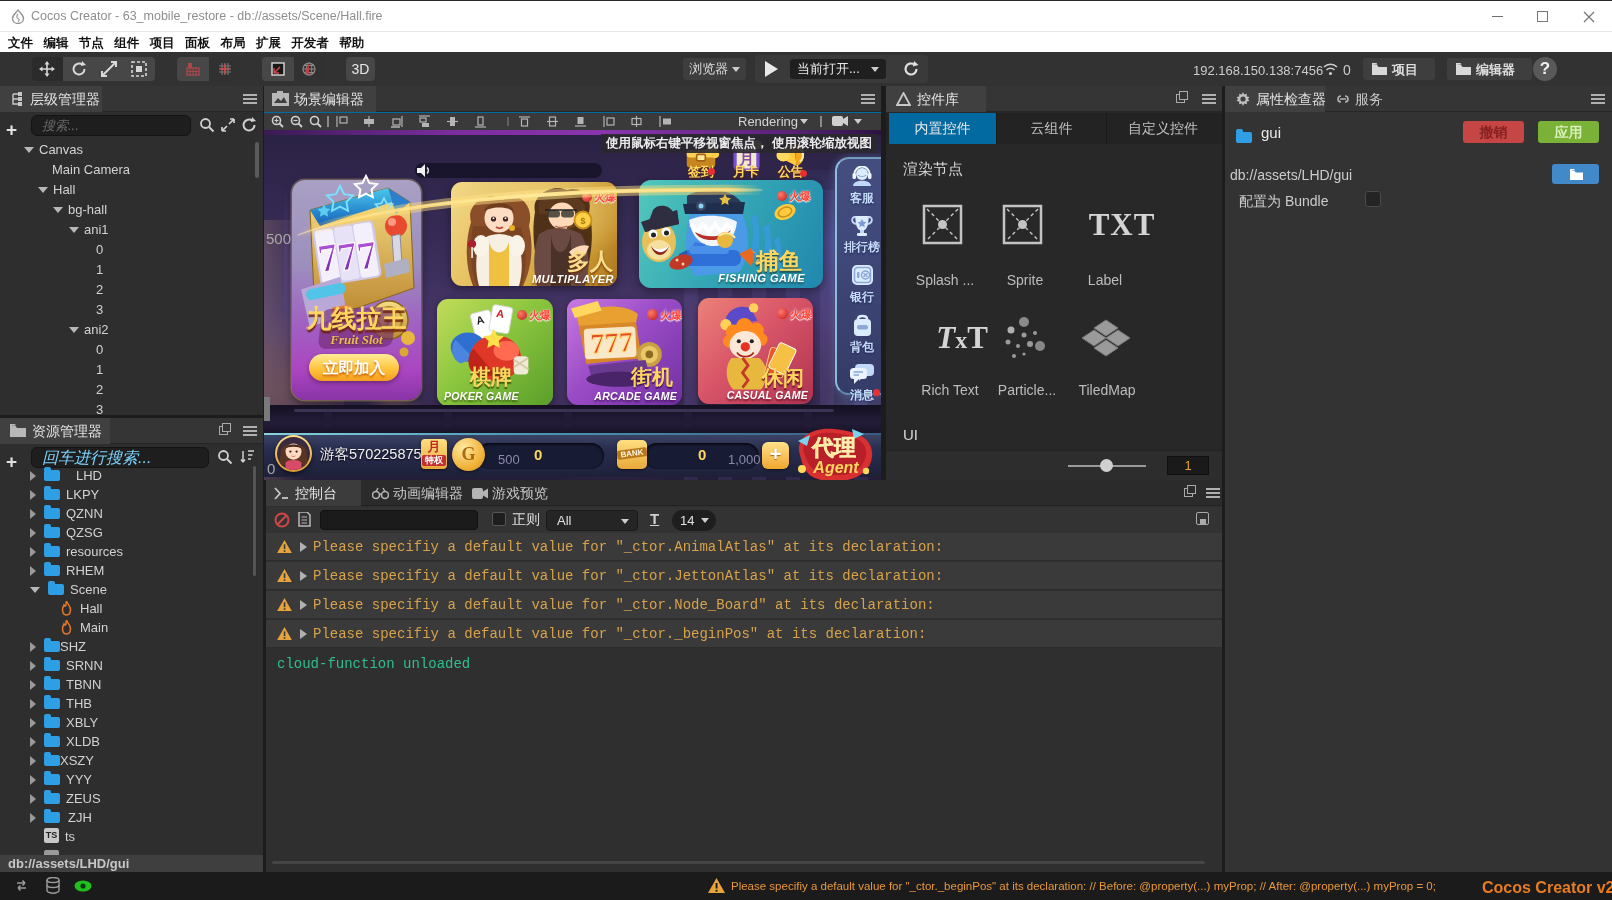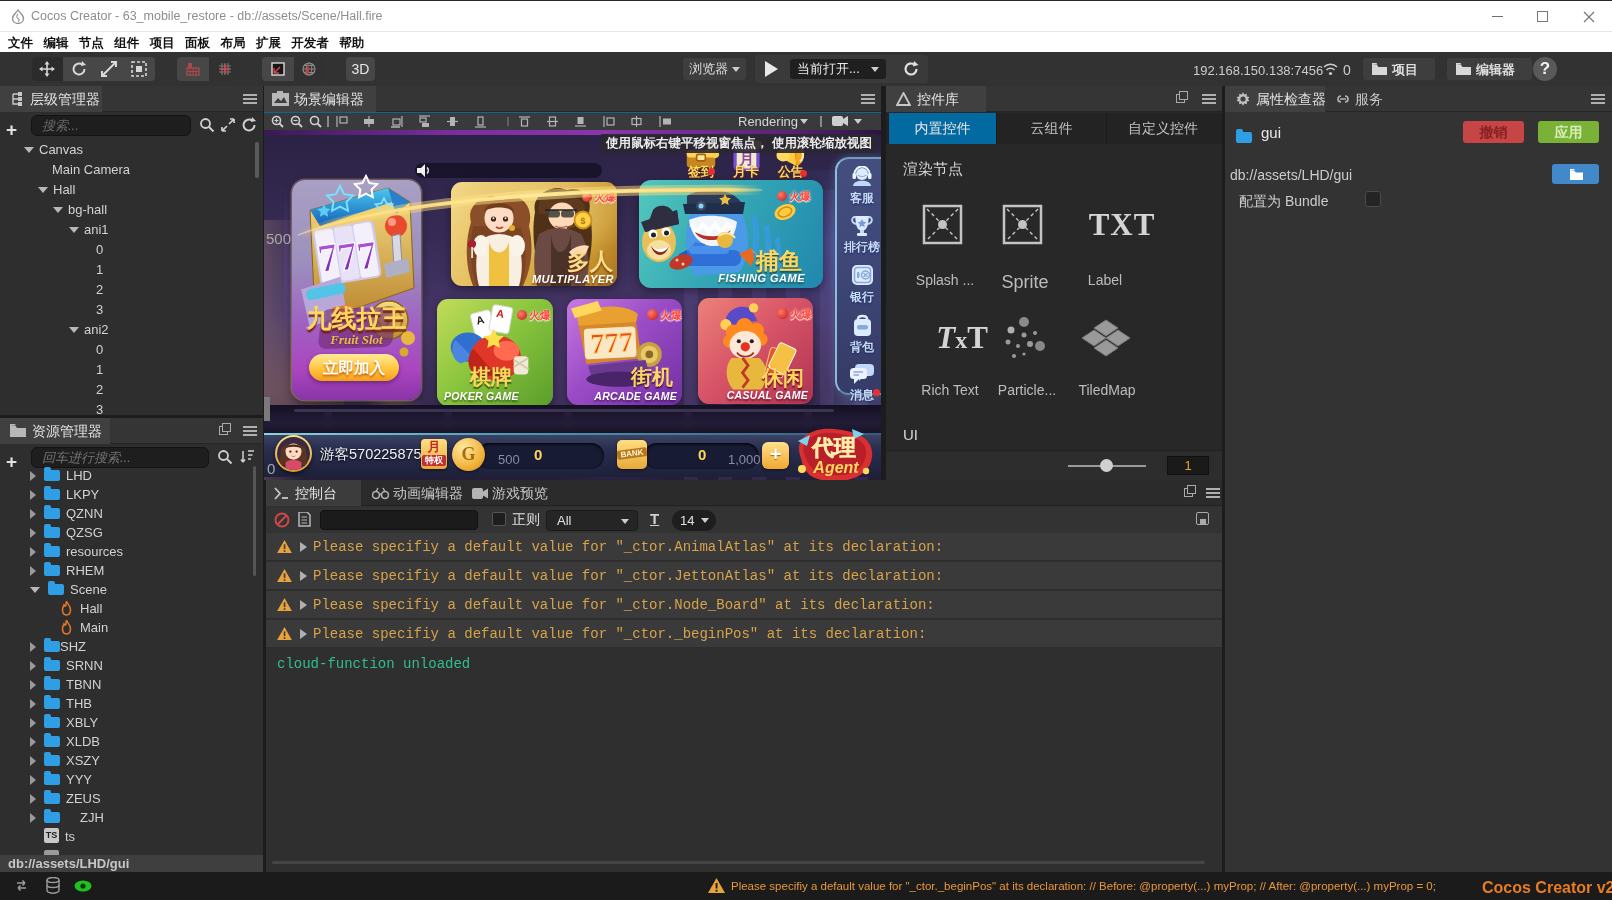--- a/index.html
+++ b/index.html
@@ -148,52 +148,52 @@
  <div class="p" style="left:0;top:0;width:263px;height:26px;background:#353535;border-bottom:1px solid #262626"></div>
  <div class="p" style="left:0;top:0;width:110px;height:26px;background:#404040"></div>
  <svg class="p" style="left:10px;top:6px" width="16" height="13" viewBox="0 0 16 13">
       <path d="M0 2 L5.5 2 L7 4 L16 4 L16 13 L0 13 Z M0 2 L0 0 L5 0 L6 1.5" fill="#b8b8b8"></path>
     </svg>
  <div class="p tx" style="left:32px;top:5px;font-size:14px;color:#e2e2e2">资源管理器</div>
  <div class="p" style="left:219px;top:8px;width:9px;height:9px;border:1.5px solid #aaa"></div>
  <div class="p" style="left:222px;top:5px;width:9px;height:9px;border:1.5px solid #aaa;background:#353535"></div>
  <div class="p ham" style="left:243px;top:8px"></div>
  <div class="p" style="left:6px;top:33px;font-size:19px;color:#e0e0e0;font-weight:bold">+</div>
- <div class="p" style="left:31px;top:29px;width:178px;height:21px;background:#1e1e1e;border:1px solid #141414;border-radius:6px;color:#737373;font-size:13px;font-style:italic;line-height:19px;padding-left:10px">回车进行搜索...</div>
+ <div class="p" style="left:31px;top:29px;width:178px;height:21px;background:#1e1e1e;border:1px solid #141414;border-radius:6px;color:#7dd3fc;font-size:16px;font-style:italic;line-height:19px;padding-left:10px">回车进行搜索...</div>
  <svg class="p" style="left:217px;top:31px" width="16" height="16" viewBox="0 0 16 16">
       <circle cx="6.5" cy="6.5" r="4.5" fill="none" stroke="#d0d0d0" stroke-width="1.8"></circle>
       <path d="M10 10 L14.5 14.5" stroke="#d0d0d0" stroke-width="2"></path>
     </svg>
  <svg class="p" style="left:240px;top:31px" width="16" height="16" viewBox="0 0 16 16">
       <path d="M3 2 L3 13 M3 13 L1 10.5 M3 13 L5 10.5 M8 2 H14 M8 6 H12.5 M8 10 H11" stroke="#d0d0d0" stroke-width="1.5" fill="none"></path>
     </svg>
  <div class="p" style="left:0;top:47px;width:263px;height:390px;overflow:hidden">
-  <div class="arow" style="top:1px"><span class="trr" style="margin:5px 0 0 30px;vertical-align:top"></span><span class="fold" style="margin-left:8px;margin-top:-2px"></span><span style="margin-left:6px">LHD</span></div>
+  <div class="arow" style="top:1px"><span class="trr" style="margin:5px 0 0 30px;vertical-align:top"></span><span class="fold" style="margin-left:8px;margin-top:-2px"></span><span style="margin-left:16px">LHD</span></div>
   <div class="arow" style="top:20px"><span class="trr" style="margin:5px 0 0 30px;vertical-align:top"></span><span class="fold" style="margin-left:8px;margin-top:-2px"></span><span style="margin-left:6px">LKPY</span></div>
   <div class="arow" style="top:39px"><span class="trr" style="margin:5px 0 0 30px;vertical-align:top"></span><span class="fold" style="margin-left:8px;margin-top:-2px"></span><span style="margin-left:6px">QZNN</span></div>
   <div class="arow" style="top:58px"><span class="trr" style="margin:5px 0 0 30px;vertical-align:top"></span><span class="fold" style="margin-left:8px;margin-top:-2px"></span><span style="margin-left:6px">QZSG</span></div>
   <div class="arow" style="top:77px"><span class="trr" style="margin:5px 0 0 30px;vertical-align:top"></span><span class="fold" style="margin-left:8px;margin-top:-2px"></span><span style="margin-left:6px">resources</span></div>
   <div class="arow" style="top:96px"><span class="trr" style="margin:5px 0 0 30px;vertical-align:top"></span><span class="fold" style="margin-left:8px;margin-top:-2px"></span><span style="margin-left:6px">RHEM</span></div>
   <div class="arow" style="top:115px"><span class="trd" style="margin:7px 0 0 30px;vertical-align:top"></span><span class="fold" style="margin-left:8px;margin-top:-2px"></span><span style="margin-left:6px">Scene</span></div>
   <div class="arow" style="top:134px"><svg style="margin:2px 0 0 60px;vertical-align:top" width="13" height="15" viewBox="0 0 13 15">
           <path d="M6.5 0 C7 3 10.5 4.5 10.5 8.5 C10.5 12 8.7 14 6.5 14 C4.3 14 2.5 12 2.5 8.5 C2.5 6.5 3.5 5.5 4 4 C4.6 5 5.5 5.5 5.8 4.5 C6.2 3.2 5.8 1.5 6.5 0 Z" fill="none" stroke="#e87828" stroke-width="1.5"></path>
         </svg><span style="margin-left:7px">Hall</span></div>
   <div class="arow" style="top:153px"><svg style="margin:2px 0 0 60px;vertical-align:top" width="13" height="15" viewBox="0 0 13 15">
           <path d="M6.5 0 C7 3 10.5 4.5 10.5 8.5 C10.5 12 8.7 14 6.5 14 C4.3 14 2.5 12 2.5 8.5 C2.5 6.5 3.5 5.5 4 4 C4.6 5 5.5 5.5 5.8 4.5 C6.2 3.2 5.8 1.5 6.5 0 Z" fill="none" stroke="#e87828" stroke-width="1.5"></path>
         </svg><span style="margin-left:7px">Main</span></div>
   <div class="arow" style="top:172px"><span class="trr" style="margin:5px 0 0 30px;vertical-align:top"></span><span class="fold" style="margin-left:8px;margin-top:-2px"></span><span style="">SHZ</span></div>
   <div class="arow" style="top:191px"><span class="trr" style="margin:5px 0 0 30px;vertical-align:top"></span><span class="fold" style="margin-left:8px;margin-top:-2px"></span><span style="margin-left:6px">SRNN</span></div>
   <div class="arow" style="top:210px"><span class="trr" style="margin:5px 0 0 30px;vertical-align:top"></span><span class="fold" style="margin-left:8px;margin-top:-2px"></span><span style="margin-left:6px">TBNN</span></div>
   <div class="arow" style="top:229px"><span class="trr" style="margin:5px 0 0 30px;vertical-align:top"></span><span class="fold" style="margin-left:8px;margin-top:-2px"></span><span style="margin-left:6px">THB</span></div>
   <div class="arow" style="top:248px"><span class="trr" style="margin:5px 0 0 30px;vertical-align:top"></span><span class="fold" style="margin-left:8px;margin-top:-2px"></span><span style="margin-left:6px">XBLY</span></div>
   <div class="arow" style="top:267px"><span class="trr" style="margin:5px 0 0 30px;vertical-align:top"></span><span class="fold" style="margin-left:8px;margin-top:-2px"></span><span style="margin-left:6px">XLDB</span></div>
-  <div class="arow" style="top:286px"><span class="trr" style="margin:5px 0 0 30px;vertical-align:top"></span><span class="fold" style="margin-left:8px;margin-top:-2px"></span><span style="margin-left:6px">XSZY</span></div>
+  <div class="arow" style="top:286px"><span class="trr" style="margin:5px 0 0 30px;vertical-align:top"></span><span class="fold" style="margin-left:8px;margin-top:-2px"></span><span style="">XSZY</span></div>
   <div class="arow" style="top:305px"><span class="trr" style="margin:5px 0 0 30px;vertical-align:top"></span><span class="fold" style="margin-left:8px;margin-top:-2px"></span><span style="margin-left:6px">YYY</span></div>
   <div class="arow" style="top:324px"><span class="trr" style="margin:5px 0 0 30px;vertical-align:top"></span><span class="fold" style="margin-left:8px;margin-top:-2px"></span><span style="margin-left:6px">ZEUS</span></div>
-  <div class="arow" style="top:343px"><span class="trr" style="margin:5px 0 0 30px;vertical-align:top"></span><span class="fold" style="margin-left:8px;margin-top:-2px"></span><span style="margin-left:20px">ZJH</span></div>
+  <div class="arow" style="top:343px"><span class="trr" style="margin:5px 0 0 30px;vertical-align:top"></span><span class="fold" style="margin-left:8px;margin-top:-2px"></span><span style="margin-left:8px">ZJH</span></div>
   <div class="arow" style="top:362px"><span style="display:inline-block;margin:1px 0 0 44px;width:15px;height:15px;background:#c8c8c8;border-radius:2px;color:#222;font-size:9px;font-weight:bold;text-align:center;line-height:15px;vertical-align:top">TS</span><span style="margin-left:6px">ts</span></div>
   <div class="arow" style="top:381px"><span style="display:inline-block;margin:4px 0 0 44px;width:15px;height:13px;background:#9a9a9a;border-radius:2px;vertical-align:top"></span></div>
  </div>
  <div class="p" style="left:253px;top:48px;width:3px;height:110px;background:#555;border-radius:2px"></div>
  <div class="p" style="left:0;top:437px;width:263px;height:17px;background:#3f3f3f;color:#c6c6c6;font-size:13px;font-weight:bold;line-height:17px;padding-left:8px">db://assets/LHD/gui</div>
 </div>
 
 <div class="p" style="left:0;top:872px;width:1612px;height:28px;background:#1b1b1b">
  <svg class="p" style="left:14px;top:7px" width="15" height="13" viewBox="0 0 15 13">
       <path d="M3 4 H11 M11 4 L8.5 1.5 M11 4 L8.5 6.5 M12 9 H4 M4 9 L6.5 6.5 M4 9 L6.5 11.5" stroke="#9a9a9a" stroke-width="1.5" fill="none"></path>
@@ -731,21 +731,21 @@
       <path d="M5 5 L36 36 M36 5 L5 36" stroke="#c4c4c4" stroke-width="1.4" stroke-dasharray="3.5 3"></path>
       <circle cx="20.5" cy="20.5" r="4.5" fill="#c4c4c4"></circle>
     </svg>
  <svg class="p" style="left:116px;top:118px" width="41" height="41" viewBox="0 0 41 41">
       <rect x="2" y="2" width="37" height="37" fill="none" stroke="#c4c4c4" stroke-width="2.5"></rect>
       <path d="M5 5 L36 36 M36 5 L5 36" stroke="#c4c4c4" stroke-width="1.4" stroke-dasharray="3.5 3"></path>
       <circle cx="20.5" cy="20.5" r="4.5" fill="#c4c4c4"></circle>
     </svg>
  <div class="p tx" style="left:176px;top:121px;width:120px;font-size:31px;font-weight:bold;color:#d4d4d4;font-family:'Liberation Serif',serif;letter-spacing:1px;text-align:center">TXT</div>
  <div class="p tx" style="left:14px;top:186px;width:90px;text-align:center;font-size:14px;color:#bcbcbc">Splash ...</div>
- <div class="p tx" style="left:94px;top:186px;width:90px;text-align:center;font-size:18px;color:#bcbcbc">Sprite</div>
+ <div class="p tx" style="left:94px;top:186px;width:90px;text-align:center;font-size:14px;color:#bcbcbc">Sprite</div>
  <div class="p tx" style="left:174px;top:186px;width:90px;text-align:center;font-size:14px;color:#bcbcbc">Label</div>
  <div class="p tx" style="left:16px;top:234px;width:120px;font-size:31px;font-weight:bold;color:#d4d4d4;font-family:'Liberation Serif',serif;text-align:center"><i>T</i><span style="font-size:24px">x</span><b>T</b></div>
  <svg class="p" style="left:116px;top:230px" width="44" height="46" viewBox="0 0 44 46">
       <g fill="#9a9a9a">
         <circle cx="22" cy="6" r="5" fill="#8a8a8a"></circle>
         <circle cx="9" cy="14" r="3.5" fill="#b0b0b0"></circle>
         <circle cx="22" cy="19" r="2.5"></circle>
         <circle cx="33" cy="17" r="2"></circle>
         <circle cx="6" cy="26" r="2.5"></circle>
         <circle cx="16" cy="30" r="2"></circle>

